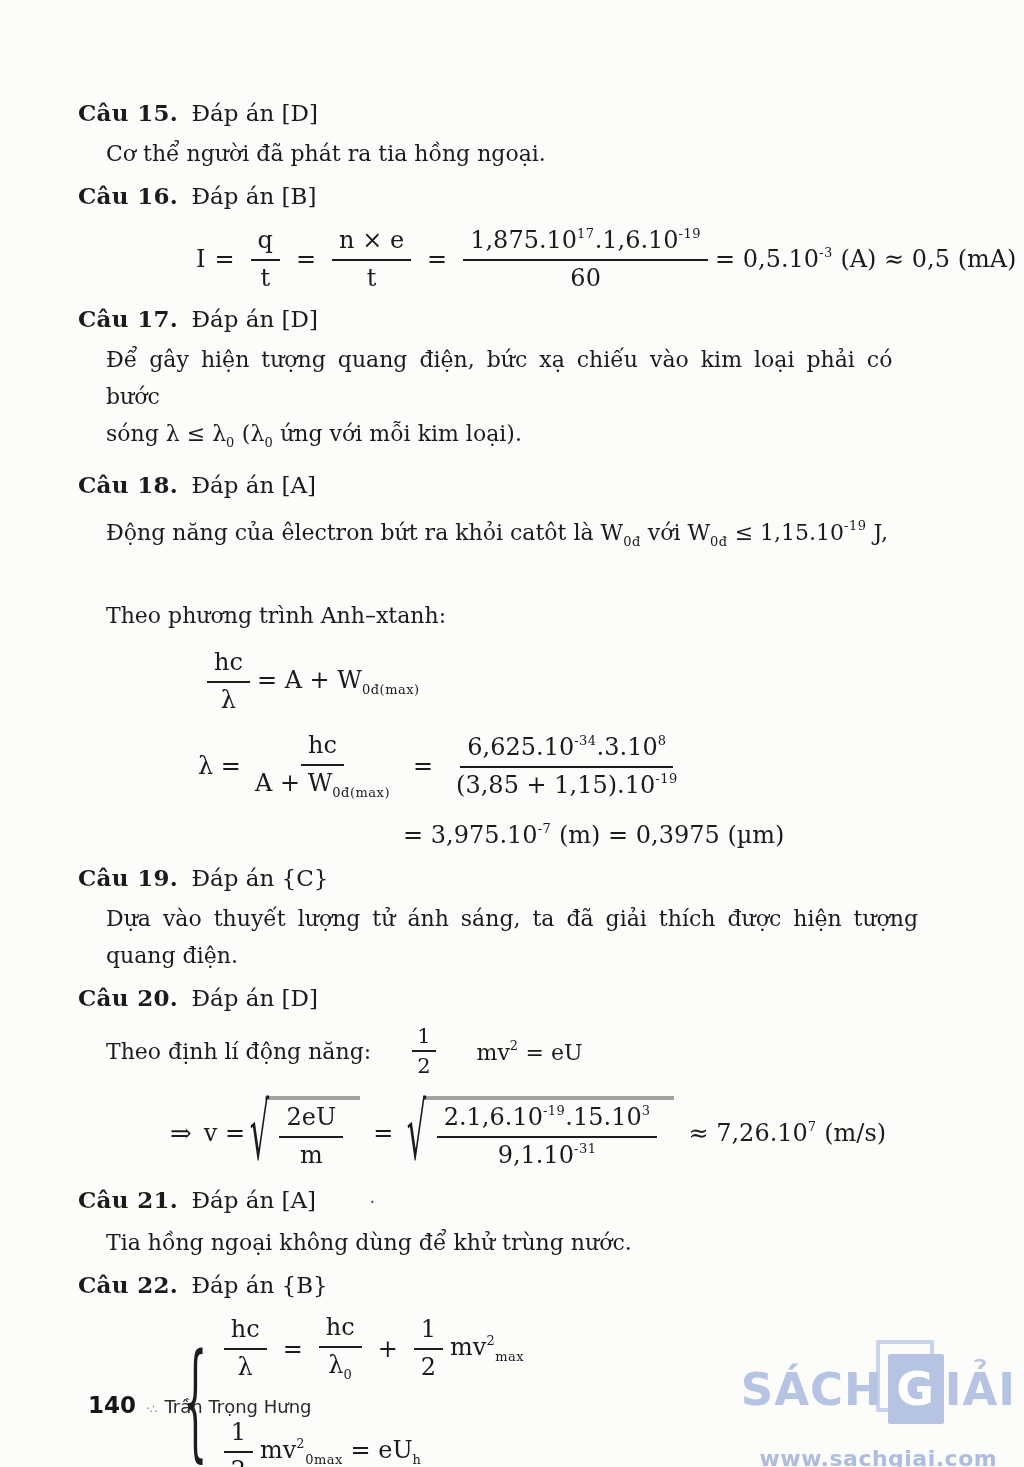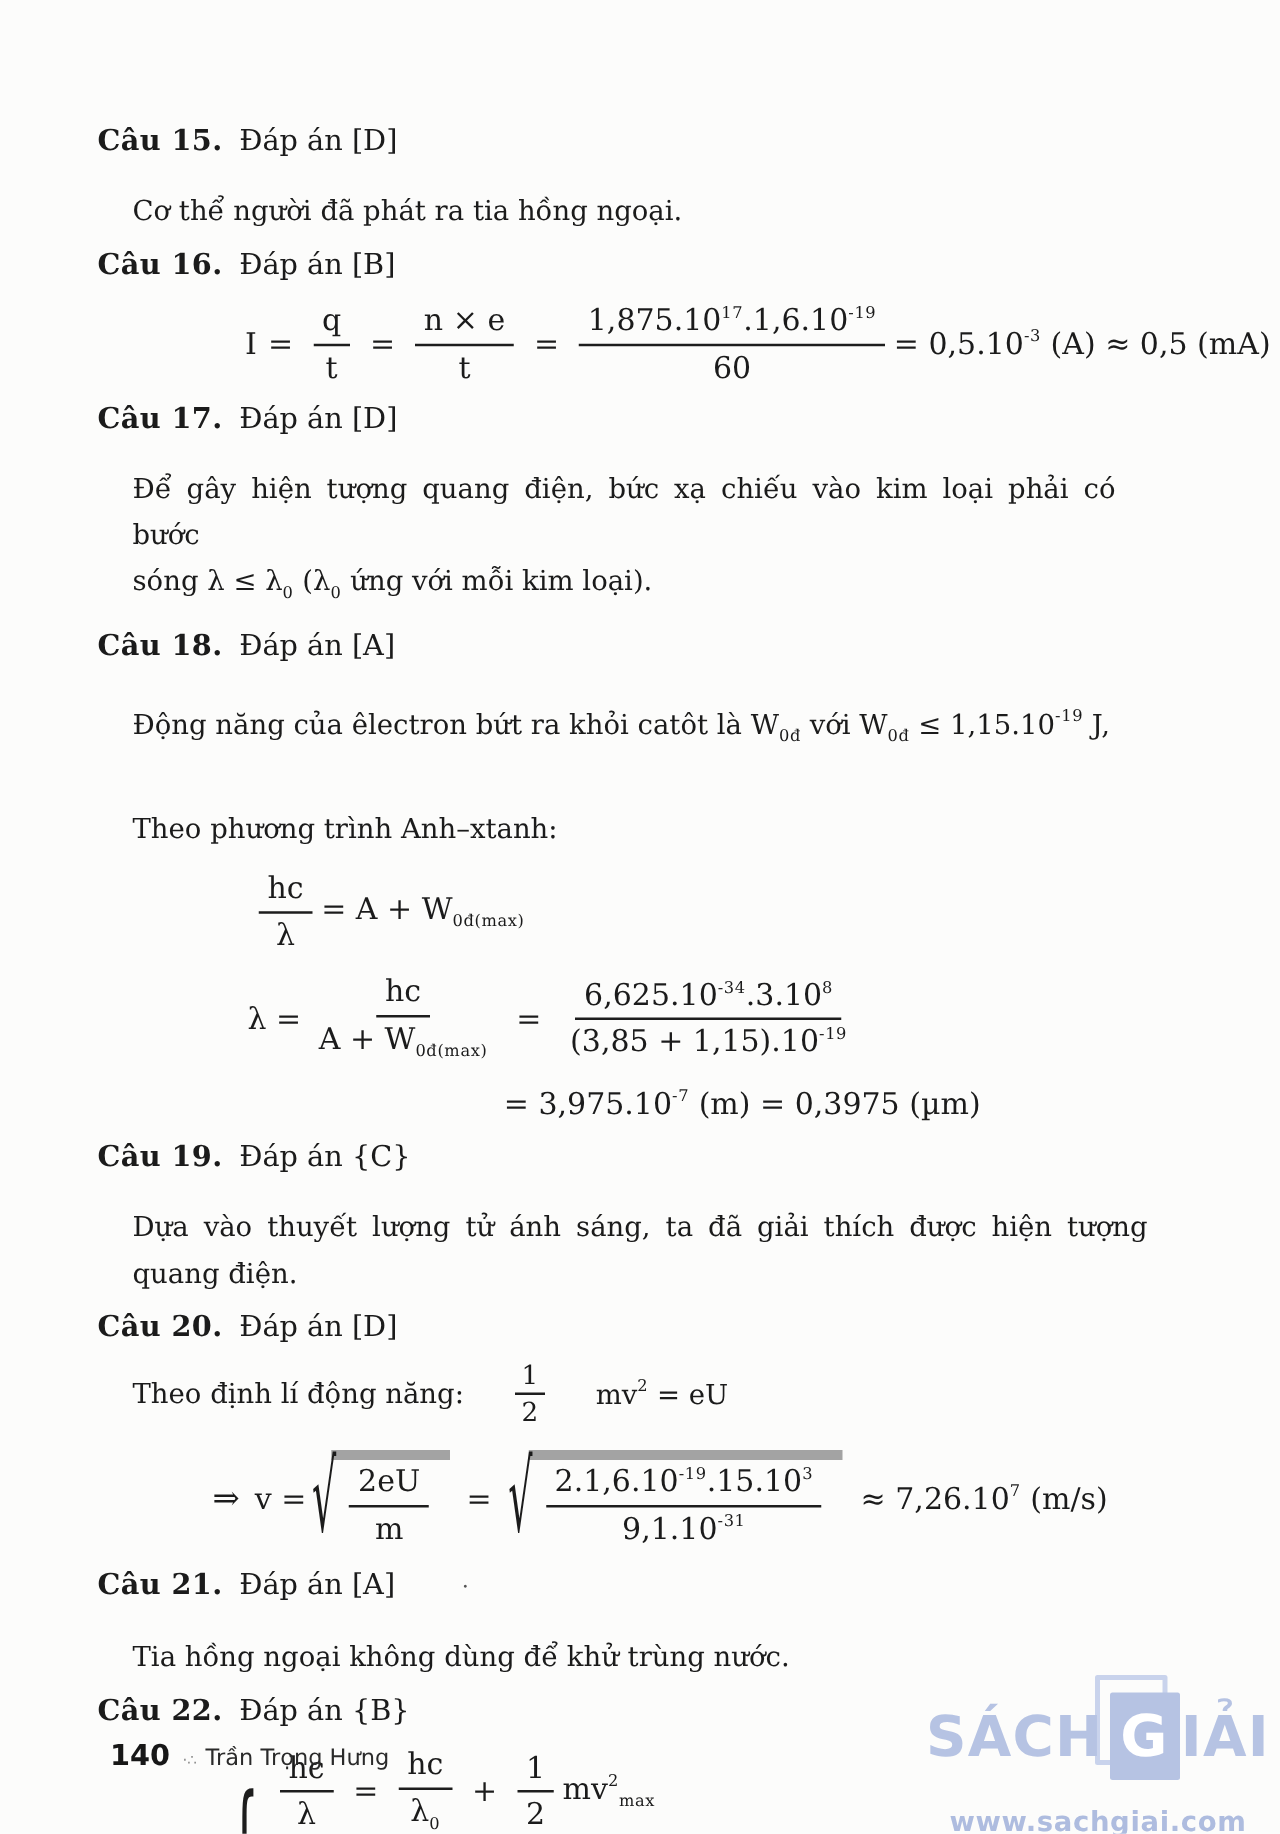--- a/index.html
+++ b/index.html
@@ -14,21 +14,21 @@
   }
   .page { padding:97px 82px 0 78px; }
 
   .heading { font-size:23px; margin-top:0; line-height:32px; }
   .qlabel { font-weight:bold; letter-spacing:0.3px; }
   .answer { margin-left:6px; }
   .mark-dot { color:#555; margin-left:46px; font-size:18px; }
 
   .para {
     font-size:22px; line-height:37px;
-    padding-left:28px; margin:22px 0 8px;
+    padding-left:28px; margin:6px 0 8px;
   }
   .stretch { word-spacing:5px; }
 
   .sub { font-size:13px; vertical-align:-6px; letter-spacing:0.5px; }
   .sup { font-size:13px; vertical-align:10px; letter-spacing:0.5px; }
 
   .formula {
     display:flex; align-items:center;
     font-size:24px; line-height:1.2;
   }
@@ -44,21 +44,21 @@
   .frac.small .num { padding:0 5px 2px; }
   .frac.small .den { padding:2px 5px 0; }
 
   .sqrt { display:inline-flex; align-items:center; margin:0 4px; }
   .sqrt-sym {
     font-size:32px; line-height:1;
     transform:scaleY(2.45) scaleX(0.95);
     transform-origin:65% 52%;
     margin-right:-4px;
   }
-  .sqrt-body { border-top:8px solid #a3a3a3; padding:3px 10px 0 7px; display:inline-flex; align-items:center; }
+  .sqrt-body { border-top:4px solid #a3a3a3; padding:3px 10px 0 7px; display:inline-flex; align-items:center; }
 
   .f16 { margin:14px 0 10px 118px; }
   .f18a { margin:14px 0 6px 122px; }
   .f18b { margin:16px 0 4px 120px; }
   .f18c { margin:10px 0 10px 325px; font-size:24px; line-height:34px; }
   .f20  { margin:18px 0 14px 92px; }
   .p20row { display:flex; align-items:center; font-size:22px; padding-left:28px; margin:10px 0 4px;gap:36px; }
   .sys { display:inline-flex; align-items:center; margin:12px 0 10px 104px; }
   .brace {
     font-size:42px; font-weight:300;

